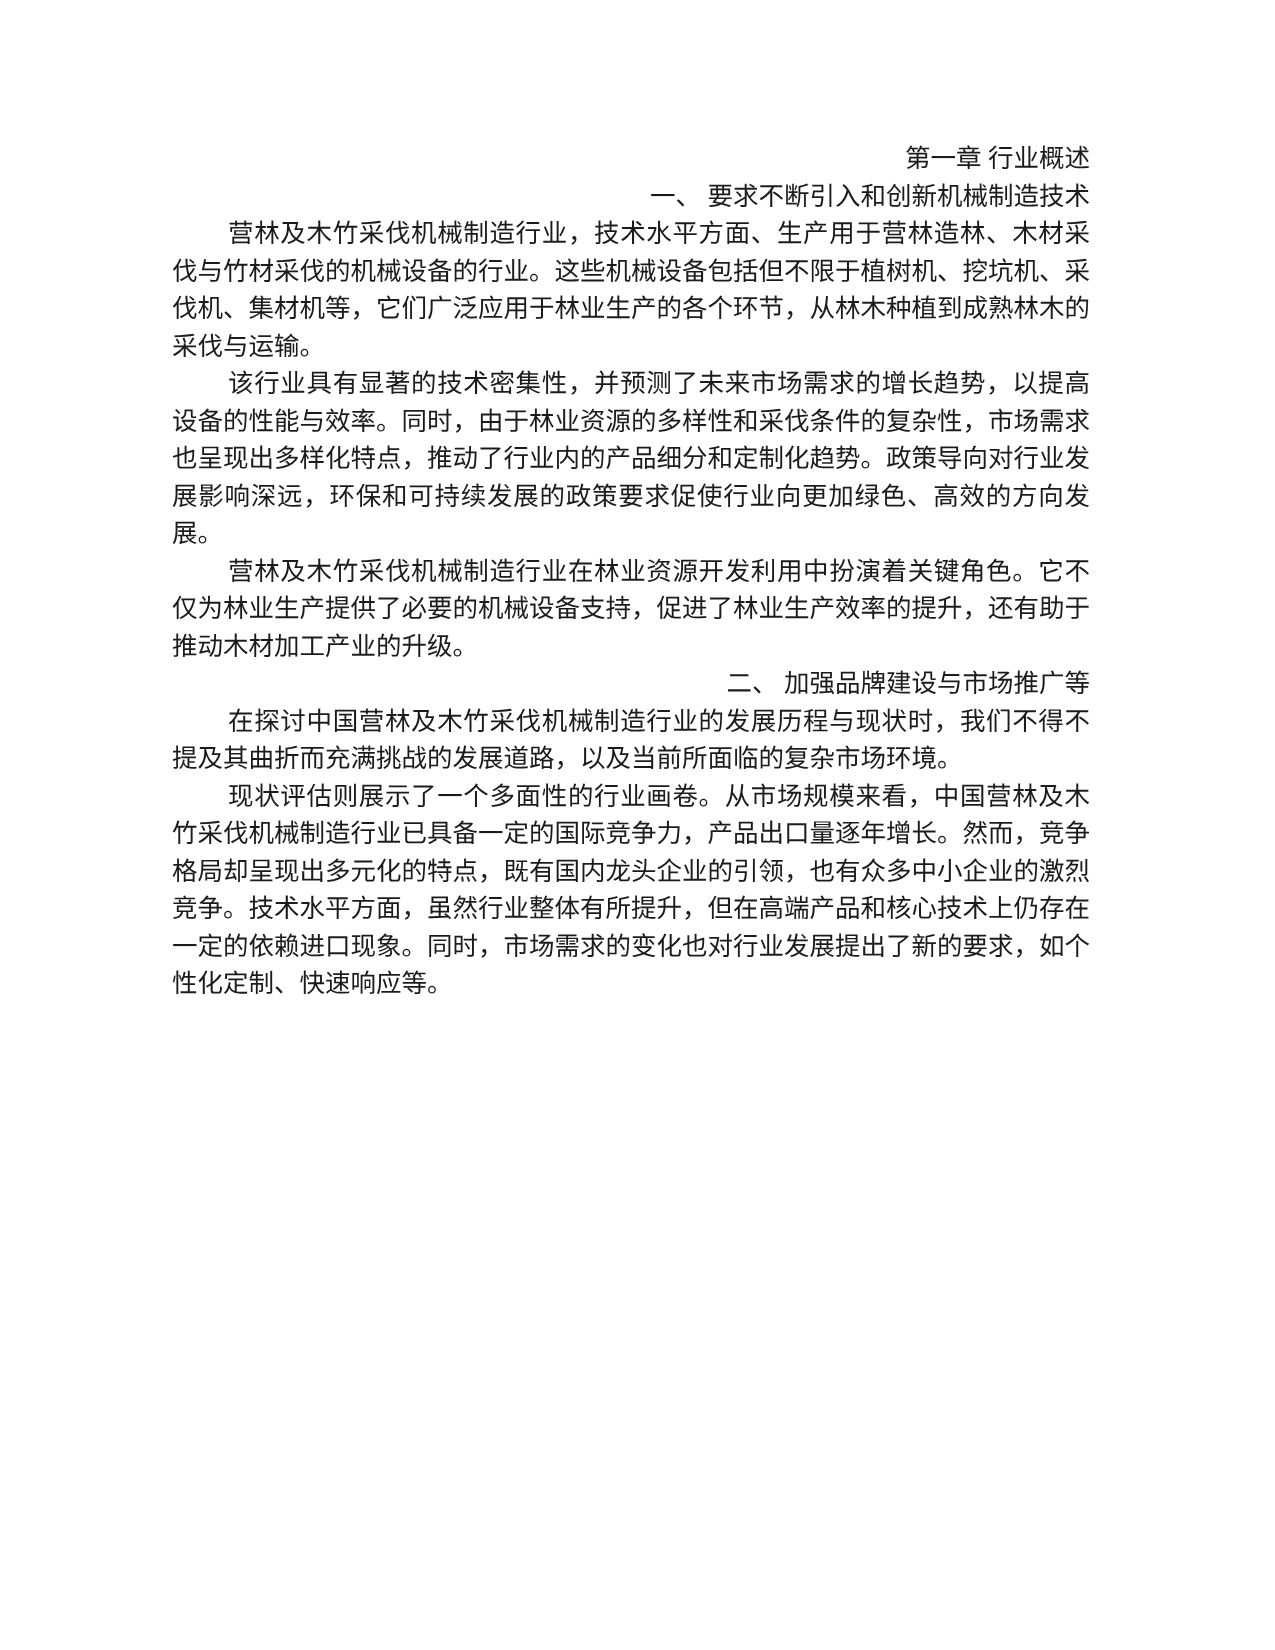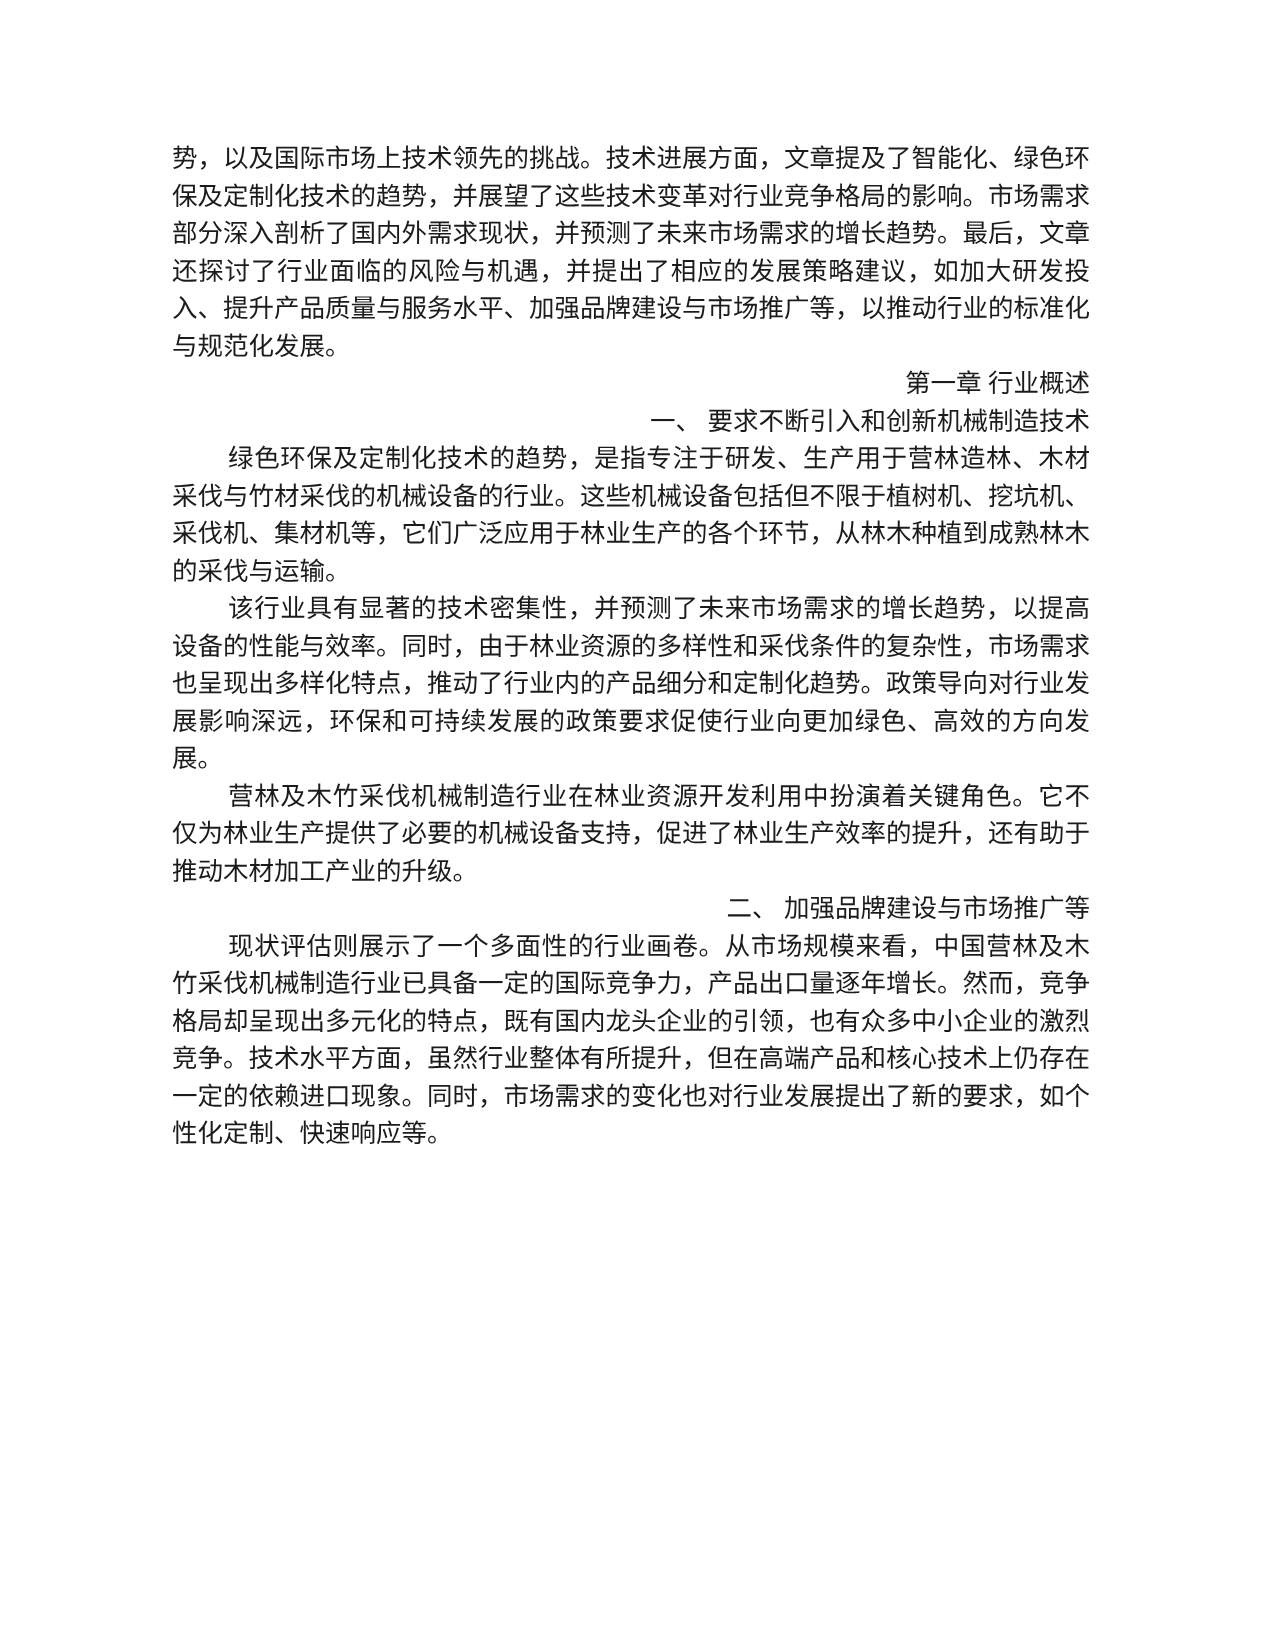--- a/index.html
+++ b/index.html
@@ -37,22 +37,22 @@
   .text-block p.heading {
     text-indent: 0;
     text-align: right;
   }
 </style>
 </head>
 <body>
 
 <div class="page">
   <div class="text-block">
-    <p class="para">势，以及国际市场上技术领先的挑战。技术进展方面，文章提及了智能化、绿色环保及定制化技术的趋势，并展望了这些技术变革对行业竞争格局的影响。市场需求部分深入剖析了国内外需求现状，并预测了未来市场需求的增长趋势。最后，文章还探讨了行业面临的风险与机遇，并提出了相应的发展策略建议，如加大研发投入、提升产品质量与服务水平、加强品牌建设与市场推广等，以推动行业的标准化与规范化发展。</p>
     <p class="para heading">第一章 行业概述</p>
     <p class="para heading">一、 要求不断引入和创新机械制造技术</p>
-    <p class="para indent">绿色环保及定制化技术的趋势，是指专注于研发、生产用于营林造林、木材采伐与竹材采伐的机械设备的行业。这些机械设备包括但不限于植树机、挖坑机、采伐机、集材机等，它们广泛应用于林业生产的各个环节，从林木种植到成熟林木的采伐与运输。</p>
+    <p class="para indent">营林及木竹采伐机械制造行业，技术水平方面、生产用于营林造林、木材采伐与竹材采伐的机械设备的行业。这些机械设备包括但不限于植树机、挖坑机、采伐机、集材机等，它们广泛应用于林业生产的各个环节，从林木种植到成熟林木的采伐与运输。</p>
     <p class="para indent">该行业具有显著的技术密集性，并预测了未来市场需求的增长趋势，以提高设备的性能与效率。同时，由于林业资源的多样性和采伐条件的复杂性，市场需求也呈现出多样化特点，推动了行业内的产品细分和定制化趋势。政策导向对行业发展影响深远，环保和可持续发展的政策要求促使行业向更加绿色、高效的方向发展。</p>
     <p class="para indent">营林及木竹采伐机械制造行业在林业资源开发利用中扮演着关键角色。它不仅为林业生产提供了必要的机械设备支持，促进了林业生产效率的提升，还有助于推动木材加工产业的升级。</p>
     <p class="para heading">二、 加强品牌建设与市场推广等</p>
+    <p class="para indent">在探讨中国营林及木竹采伐机械制造行业的发展历程与现状时，我们不得不提及其曲折而充满挑战的发展道路，以及当前所面临的复杂市场环境。</p>
     <p class="para indent">现状评估则展示了一个多面性的行业画卷。从市场规模来看，中国营林及木竹采伐机械制造行业已具备一定的国际竞争力，产品出口量逐年增长。然而，竞争格局却呈现出多元化的特点，既有国内龙头企业的引领，也有众多中小企业的激烈竞争。技术水平方面，虽然行业整体有所提升，但在高端产品和核心技术上仍存在一定的依赖进口现象。同时，市场需求的变化也对行业发展提出了新的要求，如个性化定制、快速响应等。</p>
   </div>
 </div>
 
 </body></html>

